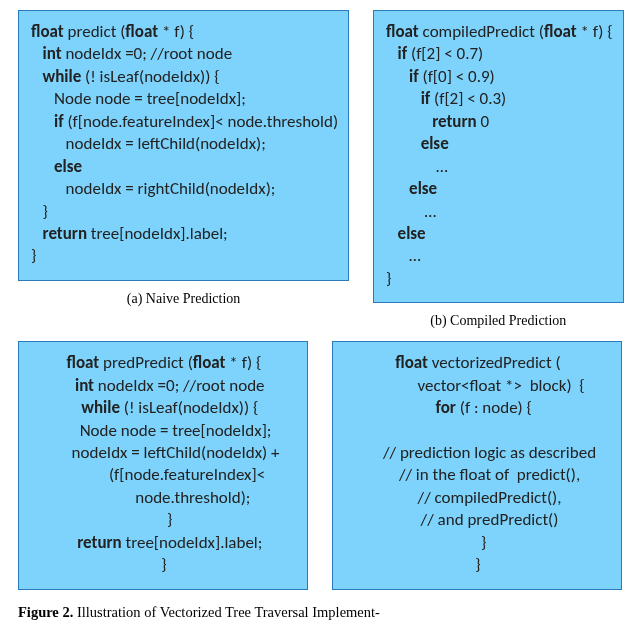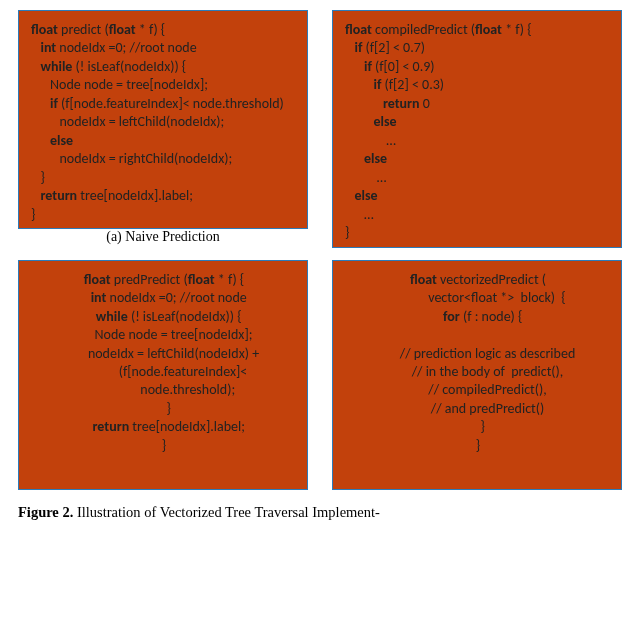--- a/index.html
+++ b/index.html
@@ -17,34 +17,35 @@
     .panel {
       flex: 1;
       display: flex;
       flex-direction: column;
       align-items: center;
     }
     .codebox {
       width: 100%;
       min-height: 196px;
       border: 1.5px solid #2b7bba;
-      background: #c2410c;
-      padding: 10px 10px 4px 12px;
+      background: #7dd3fc;
+      padding: 10px 10px 12px 12px;
       font-family: Calibri, "Segoe UI", Arial, sans-serif;
-      font-size: 14px;
+      font-size: 17px;
       line-height: 1.32;
       color: #222;
       white-space: pre;
       overflow: hidden;
     }
     .row2 .codebox { min-height: 230px; text-align: center; }
     .kw { font-weight: 700; }
     .caption {
       text-align: center;
       font-size: 14px;
+      margin-top: 10px;
       color: #000;
     }
     .figline {
       font-size: 14.5px;
       margin-top: 10px;
       line-height: 1.5;
     }
     .figline .figlabel { font-weight: 700; margin-top: 36px; }
   </style>
 </head>
@@ -72,20 +73,21 @@
 <span>      </span><span class="kw">if</span><span> (f[0] &lt; 0.9)</span>
 <span>         </span><span class="kw">if</span><span> (f[2] &lt; 0.3)</span>
 <span>            </span><span class="kw">return</span><span> 0</span>
 <span>         </span><span class="kw">else</span>
 <span>             …</span>
 <span>      </span><span class="kw">else</span>
 <span>          …</span>
 <span>   </span><span class="kw">else</span>
 <span>      …</span>
 <span>}</span></div>
+    <div class="caption">(b) Compiled Prediction</div>
   </div>
 </div>
 
 <div class="row row2">
   <div class="panel">
     <div class="codebox"><span class="kw">float</span><span> predPredict (</span><span class="kw">float</span><span> * f) {</span>
 <span>   </span><span class="kw">int</span><span> nodeIdx =0; //root node</span>
 <span>   </span><span class="kw">while</span><span> (! isLeaf(nodeIdx)) {</span>
 <span>      Node node = tree[nodeIdx];</span>
 <span>      nodeIdx = leftChild(nodeIdx) +</span>
@@ -95,21 +97,21 @@
 <span>   </span><span class="kw">return</span><span> tree[nodeIdx].label;</span>
 <span>}</span></div>
   </div>
 
   <div class="panel">
     <div class="codebox"><span class="kw">float</span><span> vectorizedPredict (</span>
 <span>            vector&lt;float *&gt;  block)  {</span>
 <span>   </span><span class="kw">for</span><span> (f : node) {</span>
 <span> </span>
 <span>      // prediction logic as described</span>
-<span>      // in the body of  predict(),</span>
+<span>      // in the float of  predict(),</span>
 <span>      // compiledPredict(),</span>
 <span>      // and predPredict()</span>
 <span>   }</span>
 <span>}</span></div>
   </div>
 </div>
 
 <div class="figline"><span class="figlabel">Figure 2.</span><span>  Illustration of Vectorized Tree Traversal Implement-</span></div>
 
 </body></html>

